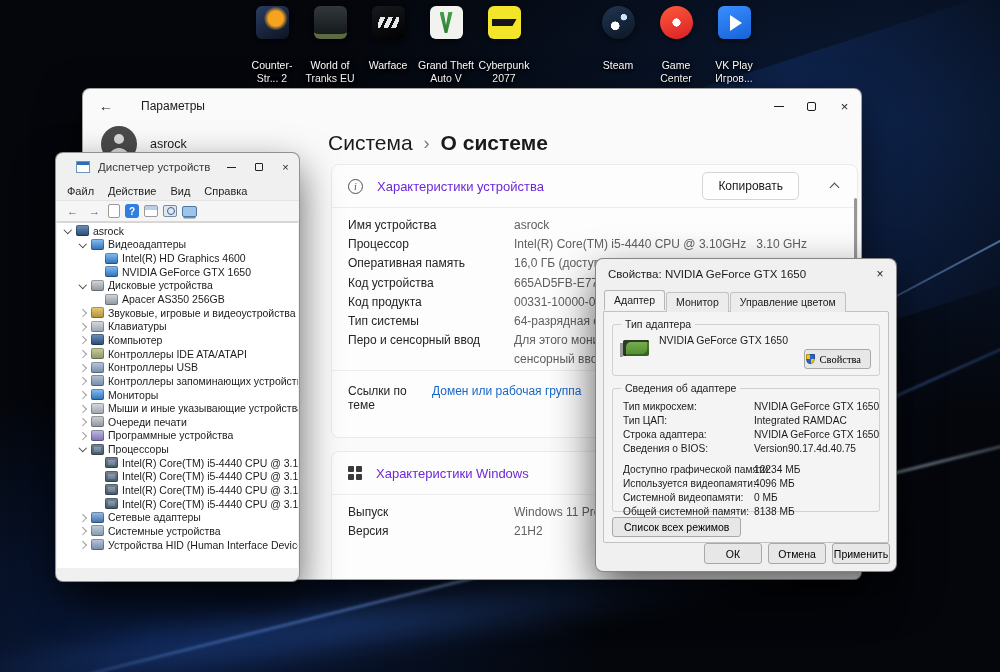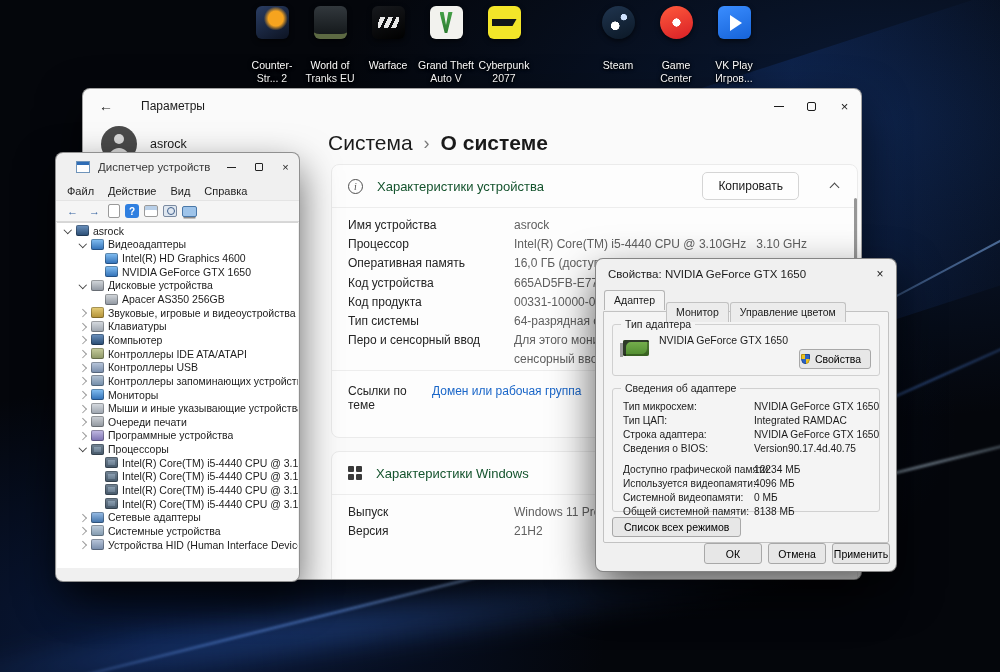--- a/index.html
+++ b/index.html
@@ -53,21 +53,21 @@
   .av-body{position:absolute;left:7px;top:22px;width:22px;height:12px;border-radius:50% 50% 0 0/100% 100% 0 0;background:#d8d8d8}
   .s-user-name{font-size:12.5px;color:#1b1b1b}
   .s-bread{position:absolute;left:245px;top:40px;display:flex;align-items:center;gap:11px;font-size:21px;color:#1a1a1a;line-height:28px}
   .bchev{color:#7a7a7a;font-size:18px}
   .bcur{font-weight:700}
   .card{position:absolute;left:248px;width:527px;background:#fdfdfd;border:1px solid #ebebeb;border-radius:8px;overflow:hidden}
   .card1{top:75px;height:274px}
   .card2{top:362px;height:216px}
   .card-h{height:42px;display:flex;align-items:center;padding:0 16px;gap:14px}
   .info-i{width:15px;height:15px;border:1px solid #4f4f4f;border-radius:50%;color:#4f4f4f;font-size:10px;display:flex;align-items:center;justify-content:center;font-style:italic;font-family:"Liberation Serif",serif;flex:none}
-  .card-t{font-size:13px;color:#14532d;flex:1}
+  .card-t{font-size:13px;color:#6d28d9;flex:1}
   .copy{height:28px;padding:0 15px;background:#fefefe;border:1px solid #d5d5d5;border-radius:5px;font-size:12px;color:#1b1b1b;font-family:Liberation Sans, sans-serif;cursor:default}
   .chevup{width:12px;height:12px;margin-left:16px;position:relative}
   .chevup::before{content:'';position:absolute;left:2px;top:4px;width:6px;height:6px;border-left:1.4px solid #454545;border-top:1.4px solid #454545;transform:rotate(45deg)}
   .hline{height:1px;background:#ededed}
   .spec-rows{padding:8px 16px 0}
   .srow{display:flex;min-height:19.2px;align-items:flex-start}
   .sl{width:166px;flex:none;font-size:12px;color:#242424;line-height:19.2px}
   .sv{font-size:12px;color:#606060;line-height:19.2px;white-space:pre-line}
   .related{position:absolute;left:0;right:0;bottom:0;height:67px;border-top:1px solid #ededed;display:flex;padding:13px 16px 0}
   .rel-l{width:84px;flex:none;font-size:12px;color:#242424}
@@ -122,31 +122,31 @@
   .i-network{background:linear-gradient(#9cc0e8,#3e6fa6)}
   .i-system{background:linear-gradient(#c2d0de,#7e96ac)}
 
   
   .nvdlg{position:absolute;left:595px;top:258px;width:302px;height:314px;background:#f0f0f0;border-radius:8px;
     box-shadow:0 18px 44px rgba(0,0,0,.65);z-index:30;overflow:hidden;border:1px solid rgba(0,0,0,.45);color:#1b1b1b}
   .nv-title{height:30px;display:flex;align-items:center;padding-left:12px}
   .nv-title-text{font-size:11.5px;color:#1b1b1b;flex:1;white-space:nowrap;overflow:hidden}
   .nv-close{width:32px;height:30px;display:flex;align-items:center;justify-content:center;font-size:12px;color:#1b1b1b}
   .nv-tabs{position:absolute;left:8px;top:31px;display:flex;z-index:2}
-  .tab{padding:3px 9px 2px;font-size:10.5px;border:1px solid #c2c2c2;border-bottom:none;border-radius:3px 3px 0 0;background:#ececec;margin-right:1px;position:relative;top:12px;white-space:nowrap}
+  .tab{padding:3px 9px 2px;font-size:10.5px;border:1px solid #c2c2c2;border-bottom:none;border-radius:3px 3px 0 0;background:#ececec;margin-right:1px;position:relative;top:2px;white-space:nowrap}
   .tab.active{background:#f4f4f4;top:0;padding-bottom:4px;border-color:#b5b5b5;z-index:3}
   .nv-page{position:absolute;left:7px;right:7px;top:52px;height:232px;background:#f4f4f4;border:1px solid #c2c2c2;border-radius:0 2px 2px 2px}
   .grp{position:absolute;left:8px;right:8px;border:1px solid #d0d0d0;border-radius:3px}
   .grp-l{position:absolute;top:-7px;left:8px;background:#f4f4f4;padding:0 4px;font-size:10.5px;white-space:nowrap}
   .g1{top:12px;height:52px}
   .g2{top:76px;height:124px;padding-top:9px}
   .gpu-ico{position:absolute;left:10px;top:15px;width:26px;height:16px;background:linear-gradient(#79b350,#4e8a2e);border-radius:2px;box-shadow:inset -6px -6px 0 -4px rgba(0,0,0,.3),inset 6px 5px 0 -3px #2d3a28}
   .gpu-ico::after{content:'';position:absolute;left:-3px;top:3px;width:3px;height:14px;background:#9a9a9a}
   .gpu-name{position:absolute;left:46px;top:9px;font-size:10.5px;white-space:nowrap}
-  .props-btn{position:absolute;right:8px;bottom:6px;height:20px;padding:0 9px 0 1px;display:flex;align-items:center;gap:5px;background:#e7e7e7;border:1px solid #a8a8a8;border-radius:3px;font-size:10.5px;font-family:Liberation Sans, sans-serif}
+  .props-btn{position:absolute;right:8px;bottom:6px;height:20px;padding:0 9px 0 1px;display:flex;align-items:center;gap:5px;background:#e7e7e7;border:1px solid #a8a8a8;border-radius:3px;font-size:10.5px;font-family:Liberation Serif, serif}
   .shield{width:9px;height:10px;flex:none;background:conic-gradient(#2b62c4 0 25%,#efc31c 0 50%,#2b62c4 0 75%,#efc31c 0);border-radius:1px 1px 45% 45%/1px 1px 58% 58%;box-shadow:inset 0 0 0 1px rgba(0,0,0,.25)}
   .nrow{display:flex;padding-left:10px;height:14px;align-items:flex-end;white-space:nowrap}
   .nrow.gap{margin-top:7px}
   .nlab{width:131px;flex:none;font-size:10.2px}
   .nval{font-size:10.2px}
   .list-btn{position:absolute;left:8px;top:205px;height:20px;padding:0 11px;background:#e7e7e7;border:1px solid #a8a8a8;border-radius:3px;font-size:10.5px;font-family:inherit}
   .nv-bots{position:absolute;right:6px;bottom:7px;display:flex;gap:6px}
   .nbtn{width:58px;height:21px;background:#e7e7e7;border:1px solid #a8a8a8;border-radius:3px;font-size:10.5px;font-family:inherit;display:flex;align-items:center;justify-content:center}
 </style>
 </head>

